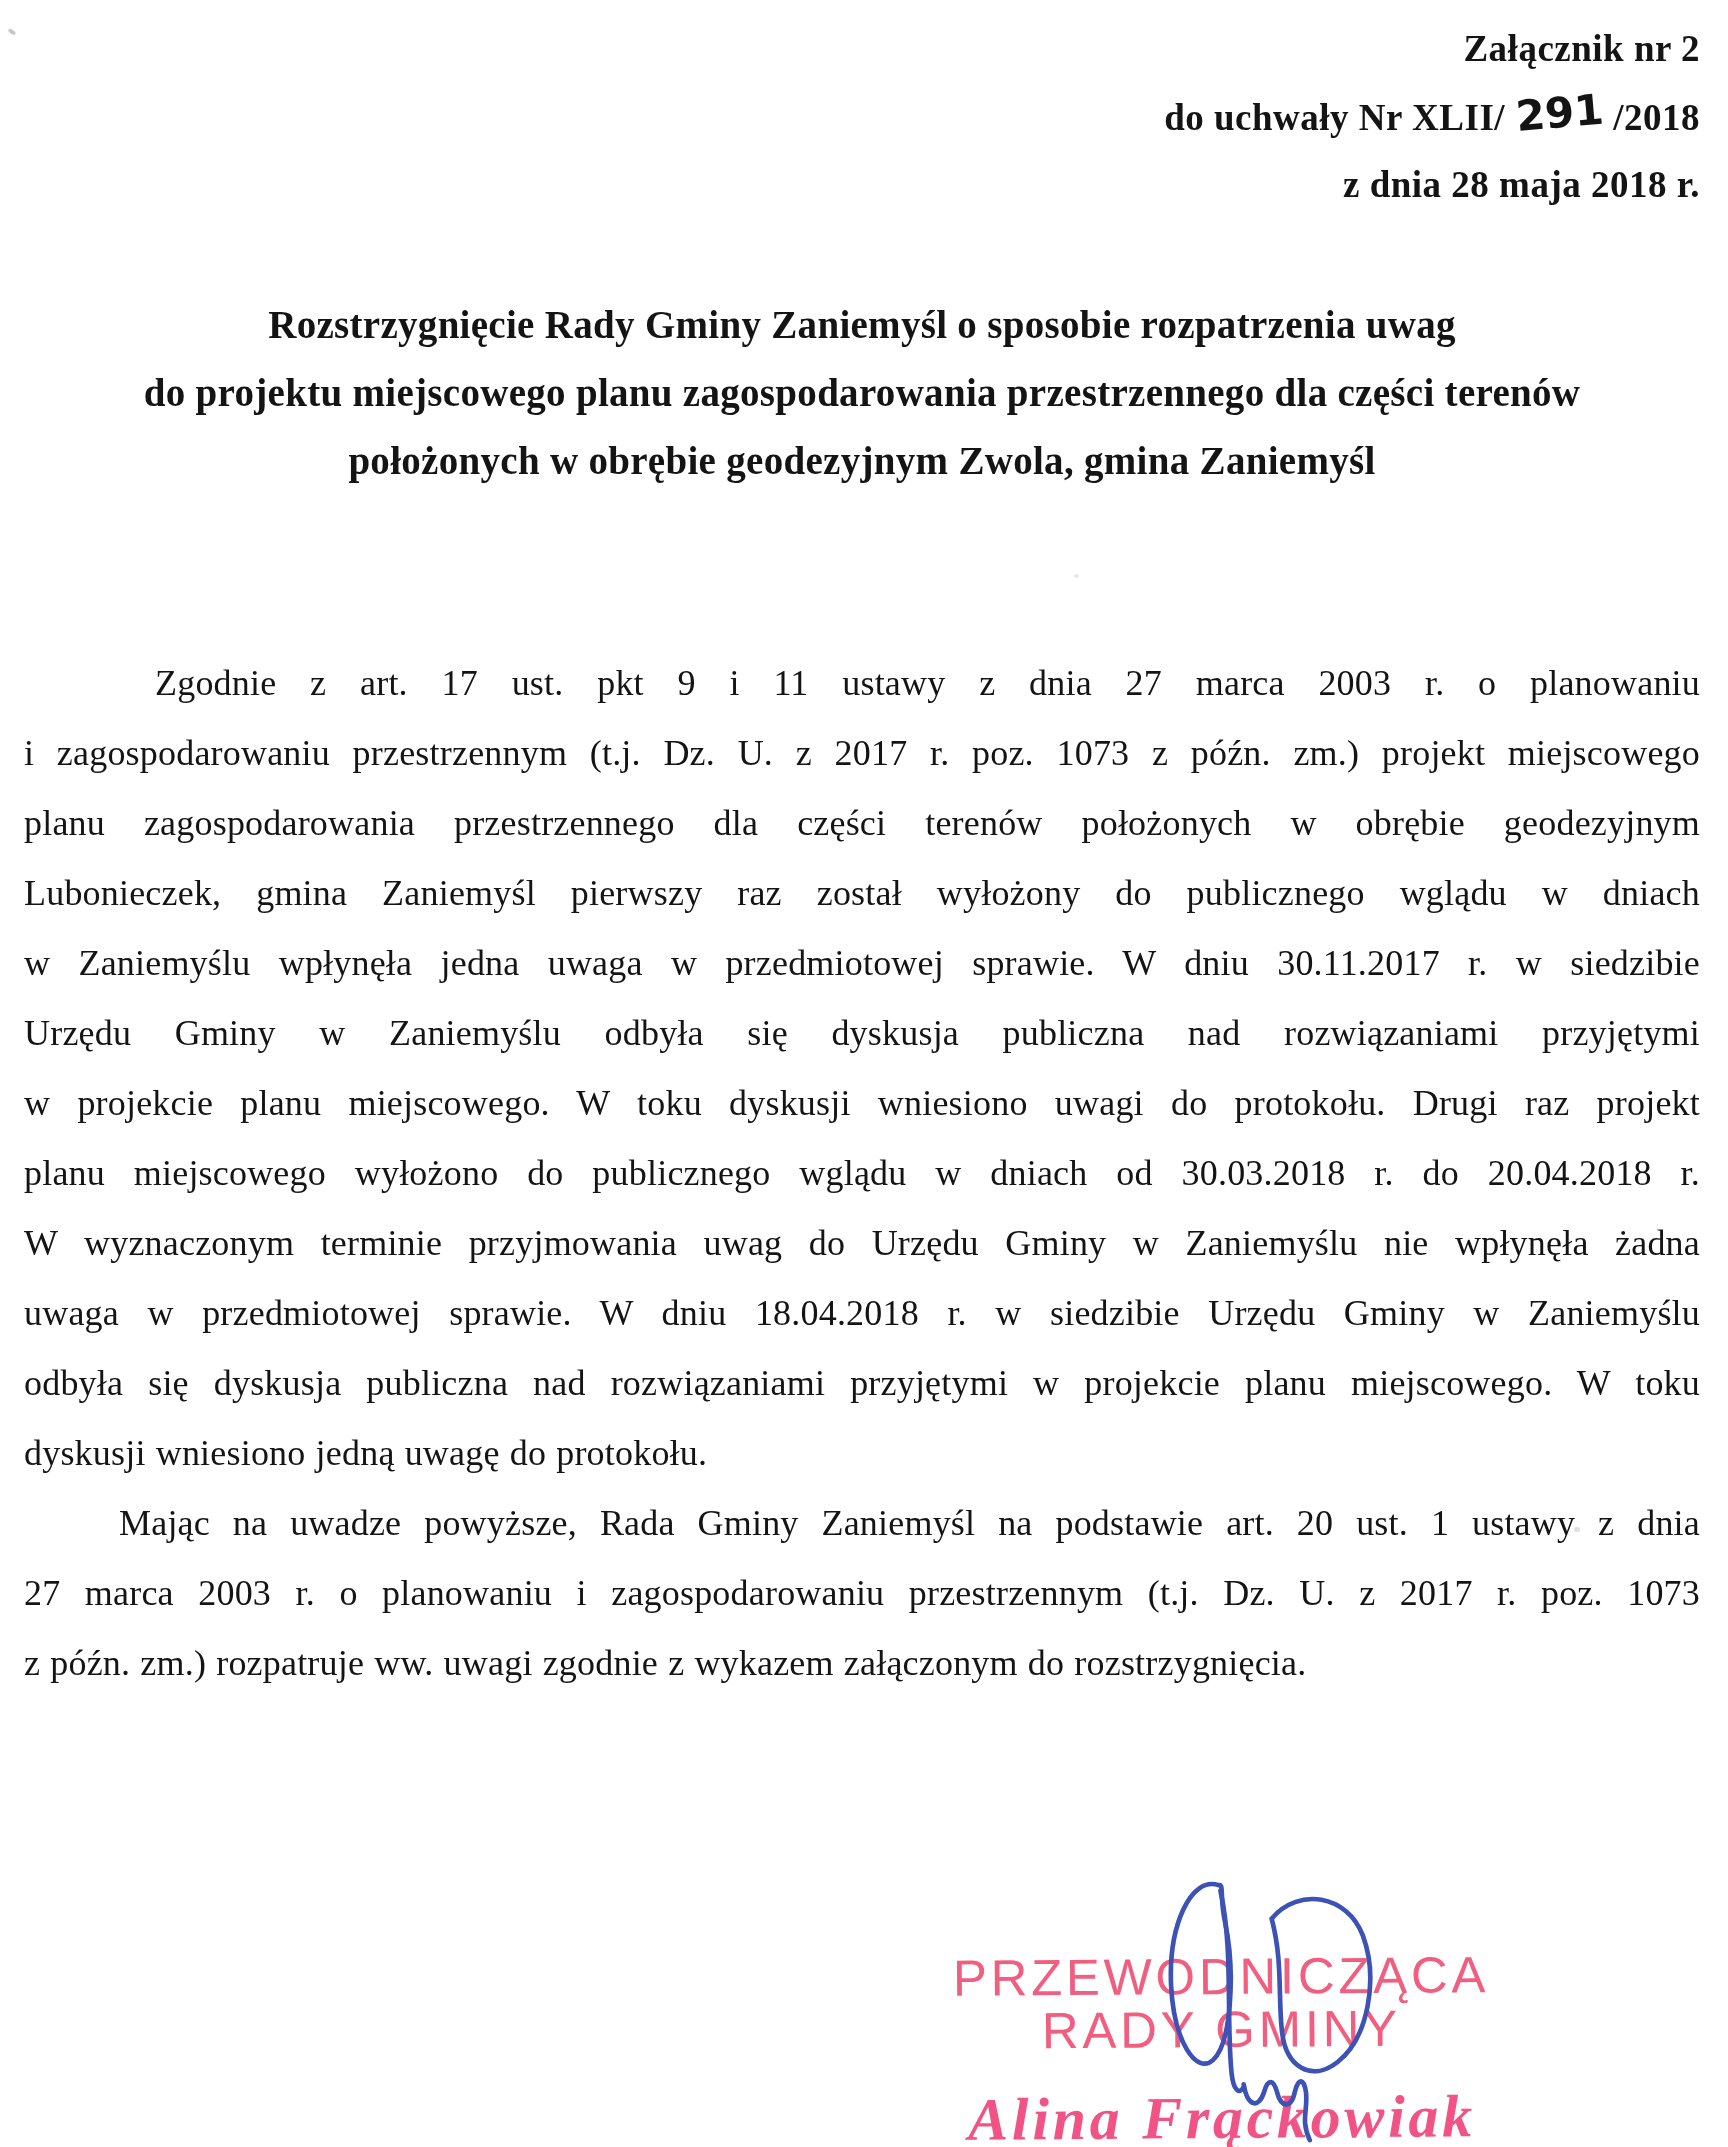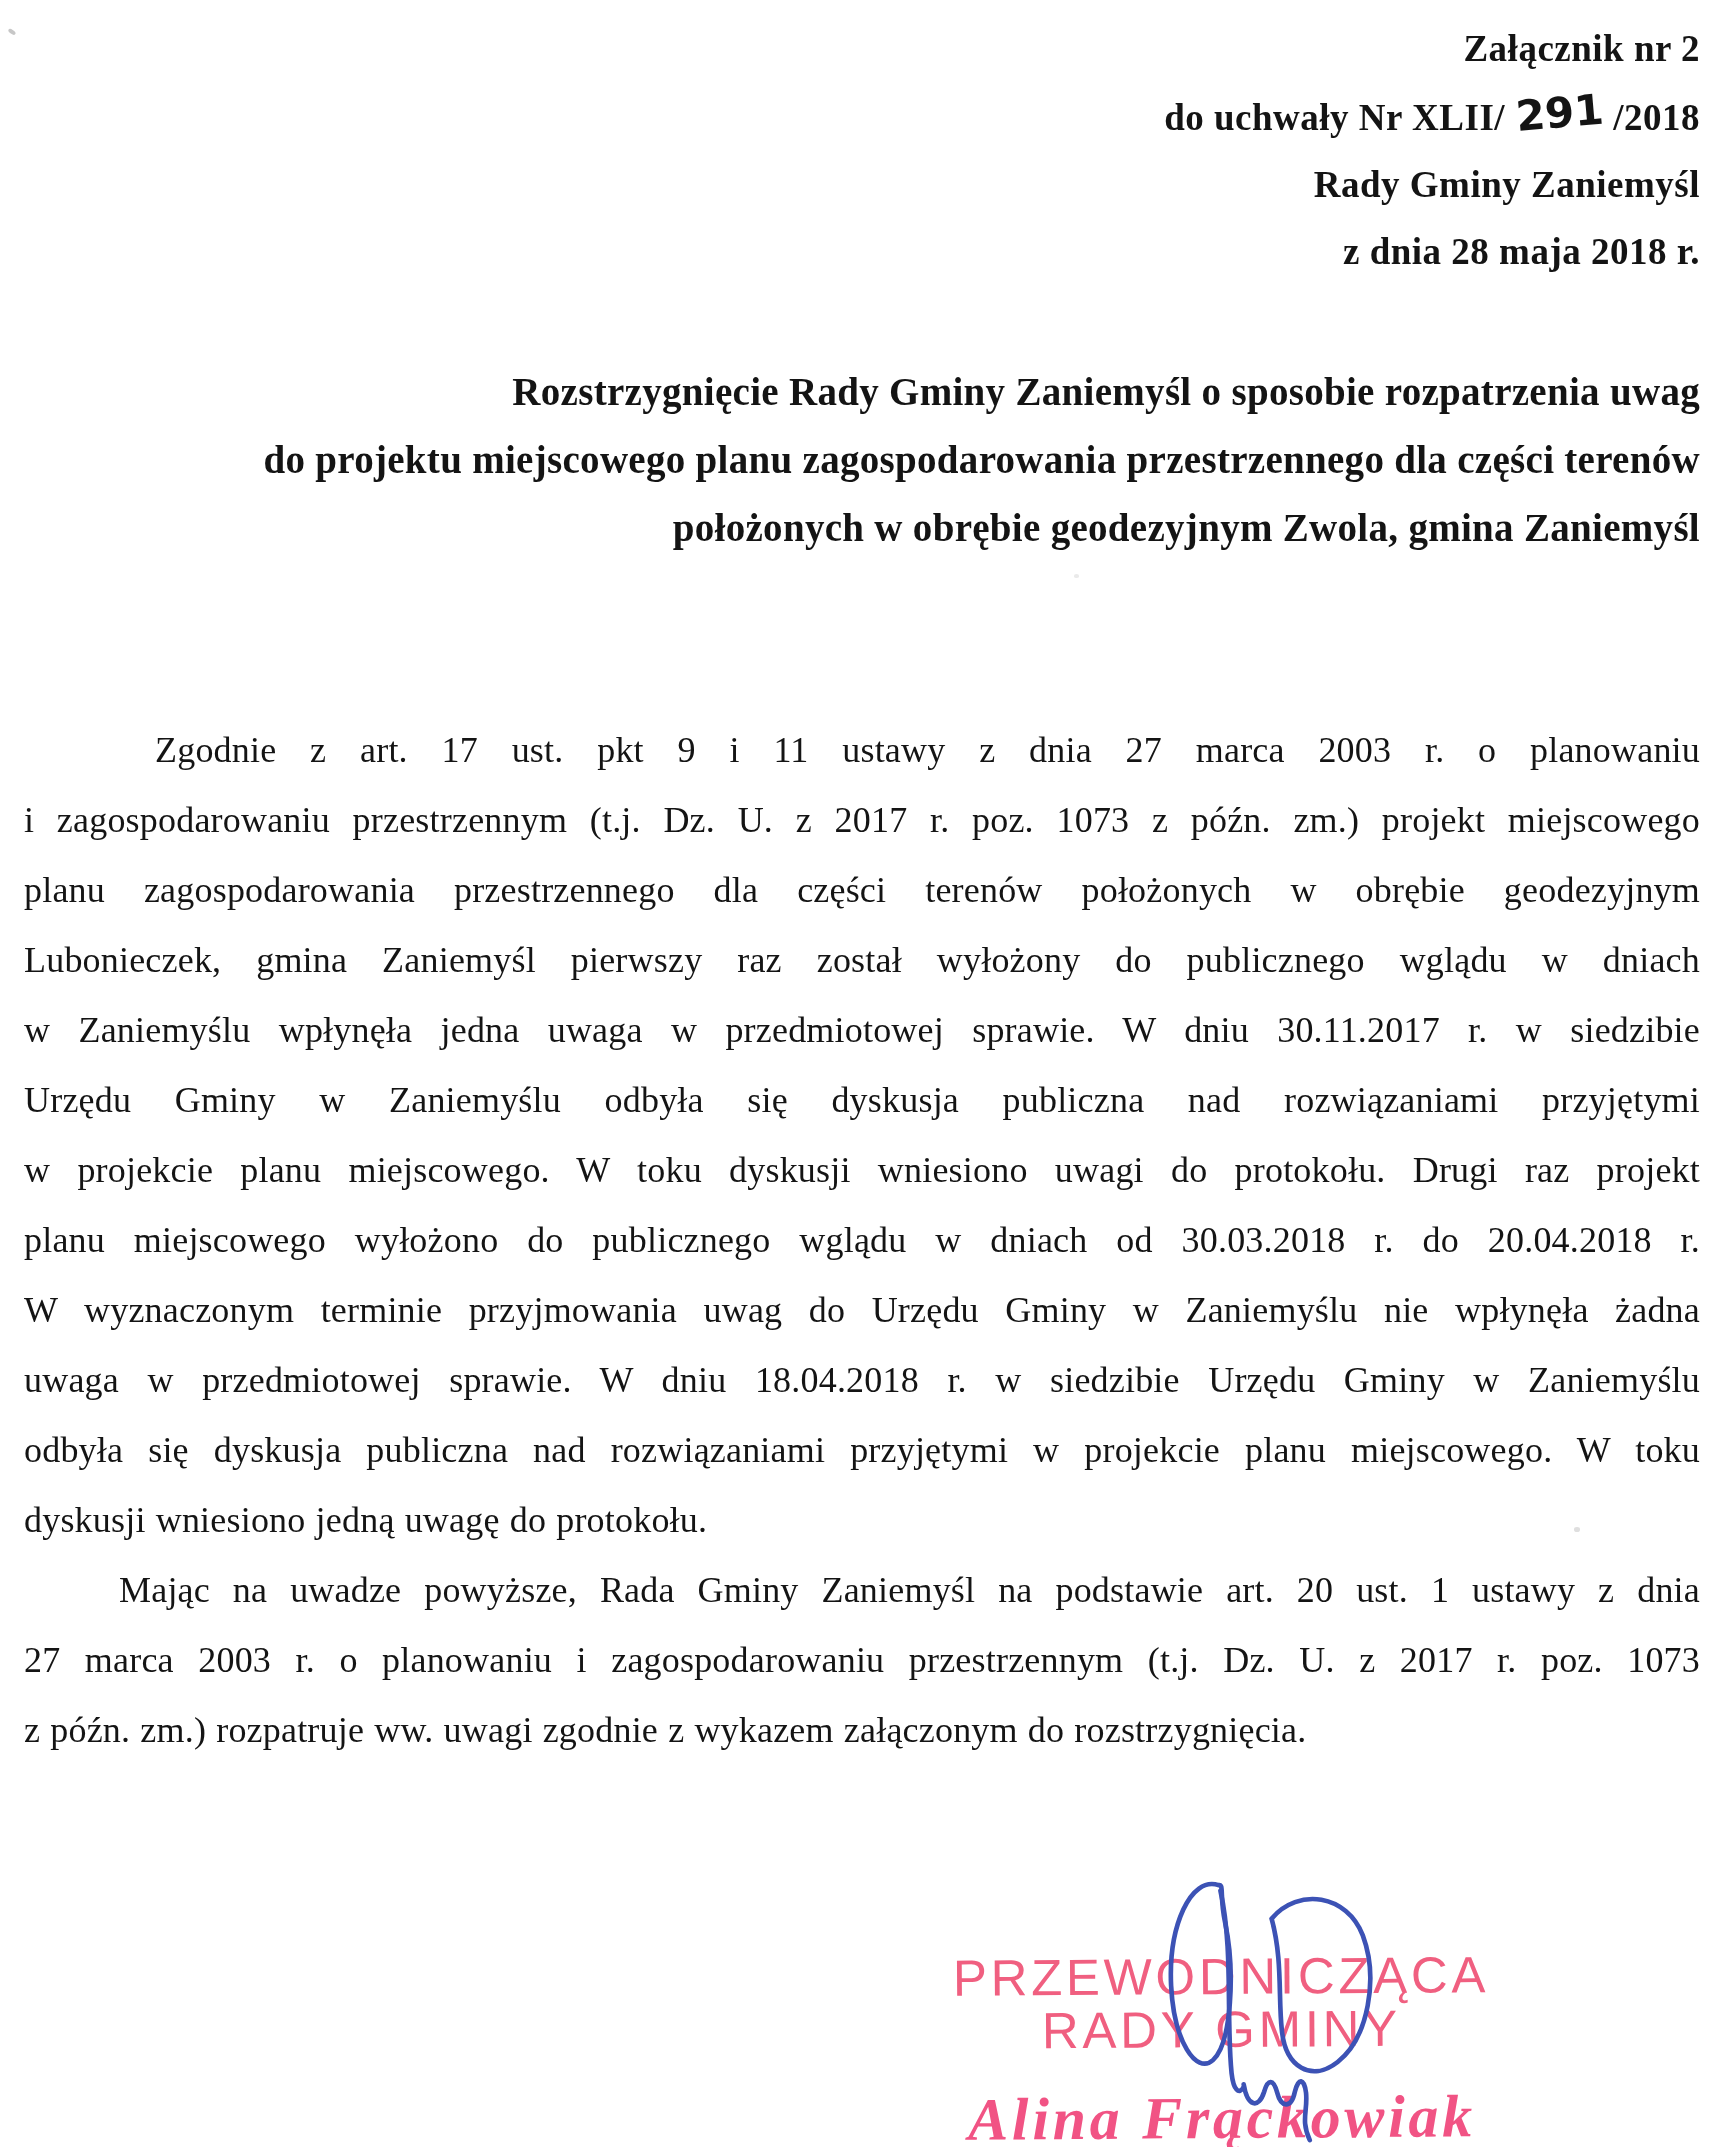--- a/index.html
+++ b/index.html
@@ -36,21 +36,21 @@
     font-weight: 700;
     font-size: 42px;
     letter-spacing: 0px;
     transform: rotate(-5deg) translateY(-2.8px);
     margin: 0 9.3px 0 11.2px;
   }
 
   
   .title-block {
     margin-top: 73px;
-    text-align: right;
+    text-align: center;
     font-weight: bold;
     font-size: 39px;
     line-height: 68px;
     letter-spacing: 0.3px;
   }
 
   
   .body-block {
     margin-top: 153px;
     font-size: 36px;
@@ -114,21 +114,20 @@
 </head>
 <body>
 
 <div class="page">
 
   <div class="header-block">
     <div>Załącznik nr 2</div>
     <div>
       <span>do uchwały Nr XLII/</span><span class="hand-number">291</span><span>/2018</span>
     </div>
-    <div>Rady Gminy Zaniemyśl</div>
     <div>z dnia 28 maja 2018 r.</div>
   </div>
 
   <div class="title-block">
     <div>Rozstrzygnięcie Rady Gminy Zaniemyśl o sposobie rozpatrzenia uwag</div>
     <div>do projektu miejscowego planu zagospodarowania przestrzennego dla części terenów</div>
     <div>położonych w obrębie geodezyjnym Zwola, gmina Zaniemyśl</div>
   </div>
 
   <div class="body-block">

